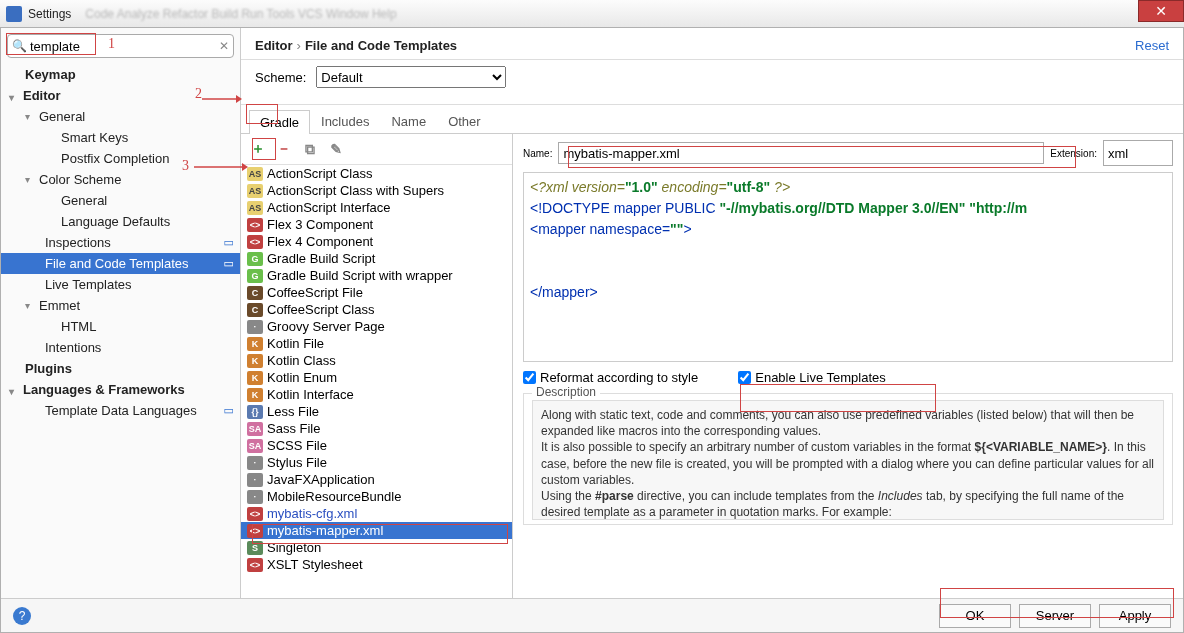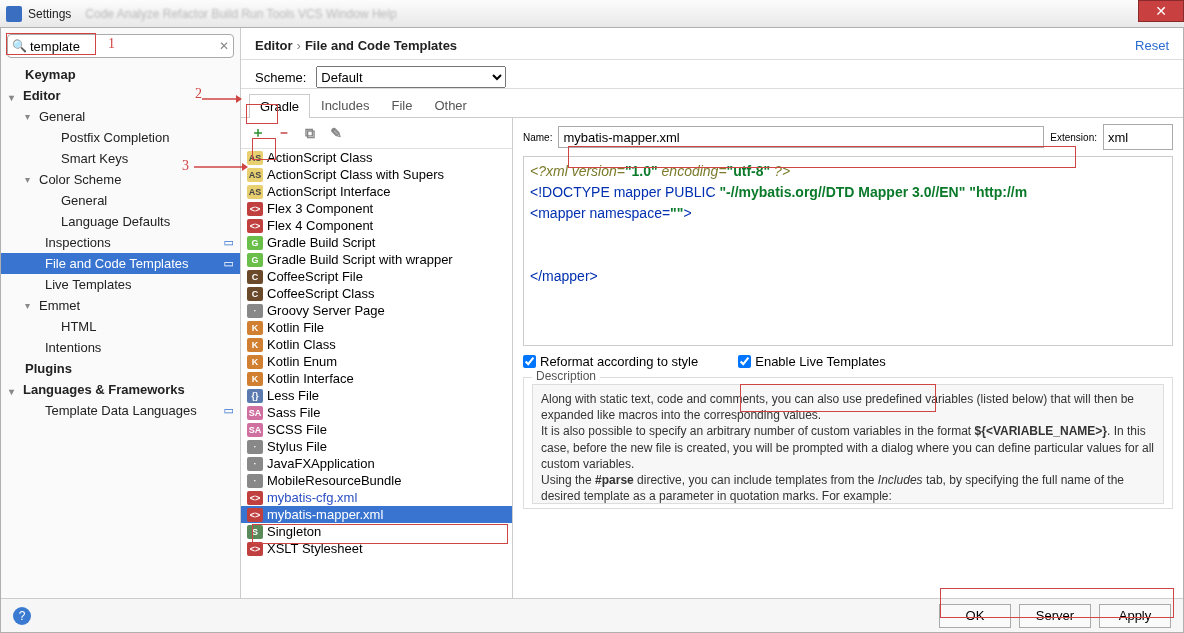--- a/index.html
+++ b/index.html
@@ -26,21 +26,21 @@
 .tree-item .badge { margin-left: auto; color: #3874d0; font-size: 11px; }
 .tree-item.selected .badge { color: #fff; }
 .red-box { border: 1px solid #d04444; position: absolute; pointer-events: none; }
 .ann { position: absolute; color: #d04444; font-size: 14px; font-family: serif; }
 
 .content { flex: 1; display: flex; flex-direction: column; }
 .crumbbar { padding: 10px 14px 6px; display: flex; align-items: center; border-bottom: 1px solid #ddd; }
 .crumb { font-size: 13px; font-weight: 600; color: #222; }
 .crumb .sep { font-weight: 400; color: #888; padding: 0 4px; }
 .reset { margin-left: auto; color: #2a6bd0; font-size: 13px; cursor: pointer; }
-.schemebar { padding: 6px 14px 0; display: flex; align-items: center; gap: 10px; border-bottom: 1px solid #ddd; font-size: 13px; }
+.schemebar { padding: 6px 14px 16px; display: flex; align-items: center; gap: 10px; border-bottom: 1px solid #ddd; font-size: 13px; }
 .schemebar select { width: 190px; height: 22px; font-size: 13px; }
 .tabs { display: flex; padding: 4px 8px 0; border-bottom: 1px solid #ccc; font-size: 13px; }
 .tab { padding: 4px 10px; border: 1px solid transparent; border-bottom: none; color: #555; cursor: pointer; }
 .tab.active { border-color: #ccc; background: #fff; color: #000; position: relative; top: 1px; }
 .work { flex: 1; display: flex; overflow: hidden; }
 .tpl-list { width: 272px; border-right: 1px solid #ccc; display: flex; flex-direction: column; }
 .tpl-toolbar { padding: 6px 8px; display: flex; gap: 8px; border-bottom: 1px solid #e0e0e0; }
 .tpl-toolbar .btn { width: 18px; height: 18px; display: flex; align-items: center; justify-content: center; font-size: 14px; font-weight: bold; cursor: pointer; }
 .plus { color: #2a9030; }
 .minus { color: #c04040; }
@@ -107,24 +107,24 @@
         </div>
       <div class="tree-item bold">
           <span class="chev">▾</span>
           <span>Editor</span>
         </div>
       <div class="tree-item indent1">
           <span class="chev">▾</span>
           <span>General</span>
         </div>
       <div class="tree-item indent3">
+          <span>Smart Keys</span>
+        </div>
+      <div class="tree-item indent3">
           <span>Postfix Completion</span>
-        </div>
-      <div class="tree-item indent3">
-          <span>Smart Keys</span>
         </div>
       <div class="tree-item indent1">
           <span class="chev">▾</span>
           <span>Color Scheme</span>
         </div>
       <div class="tree-item indent3">
           <span>General</span>
         </div>
       <div class="tree-item indent3">
           <span>Language Defaults</span>
@@ -171,21 +171,21 @@
       </span>
       <span class="reset">Reset</span>
     </div>
     <div class="schemebar">
       <label>Scheme:</label>
       <select><option>Default</option></select>
     </div>
     <div class="tabs">
       <div class="tab active">Gradle</div>
       <div class="tab">Includes</div>
-      <div class="tab">File</div>
+      <div class="tab">Name</div>
       <div class="tab">Other</div>
     </div>
     <div class="work">
       <div class="tpl-list">
         <div class="tpl-toolbar">
           <span class="btn plus">＋</span>
           <span class="btn minus">－</span>
           <span class="btn copy">⧉</span>
           <span class="btn edit">✎</span>
         </div>

